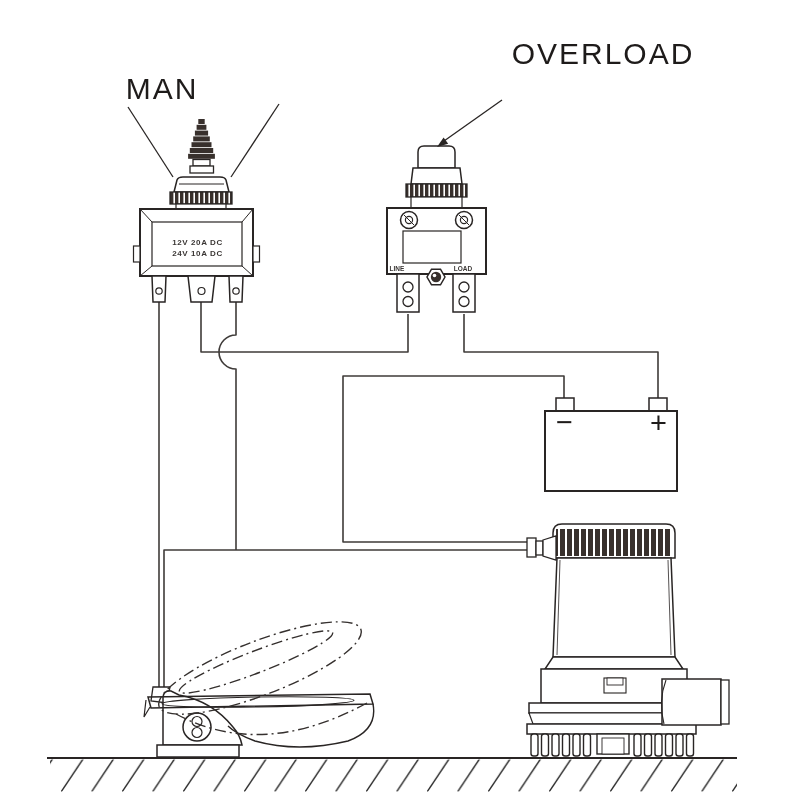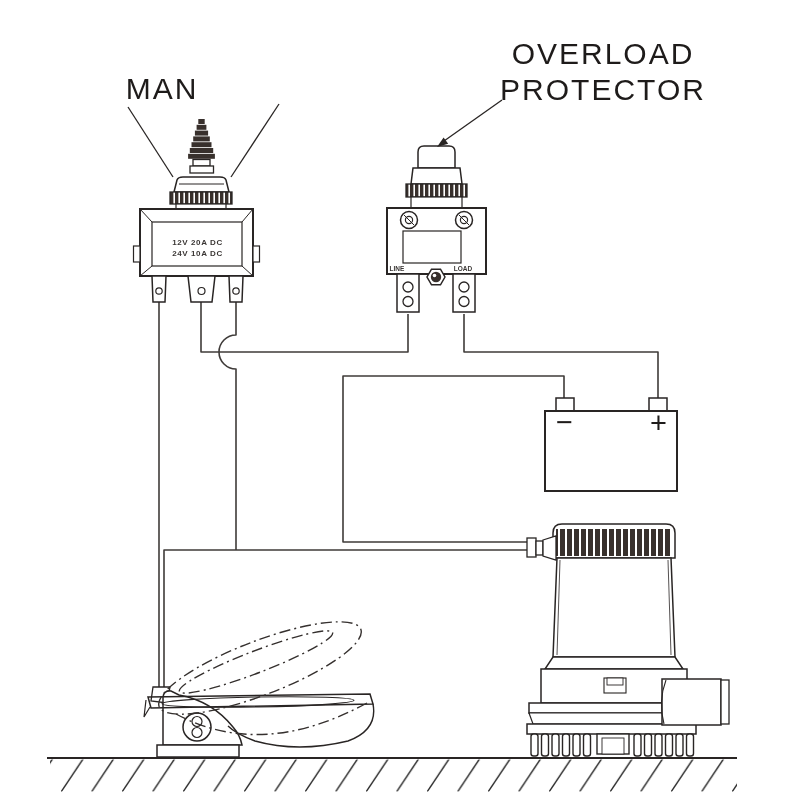--- a/index.html
+++ b/index.html
@@ -217,15 +217,14 @@
       <ellipse cx="256" cy="662" rx="82" ry="11" transform="rotate(-21 256 662)" class="dashdot"></ellipse>
       <path d="M176,714 Q262,760 367,703" class="dashdot"></path>
     </g>
   </g>
 
 </svg>
 
 <div class="lbl" style="left:78px;top:72px;width:88px;margin-left:40px;">MAN</div>
 <div class="lbl lbl2" style="left:498px;top:36px;width:210px;">
   <div>OVERLOAD</div>
-  <div>PROTECTOR</div>
 </div>
 </div>
 
 </body></html>

